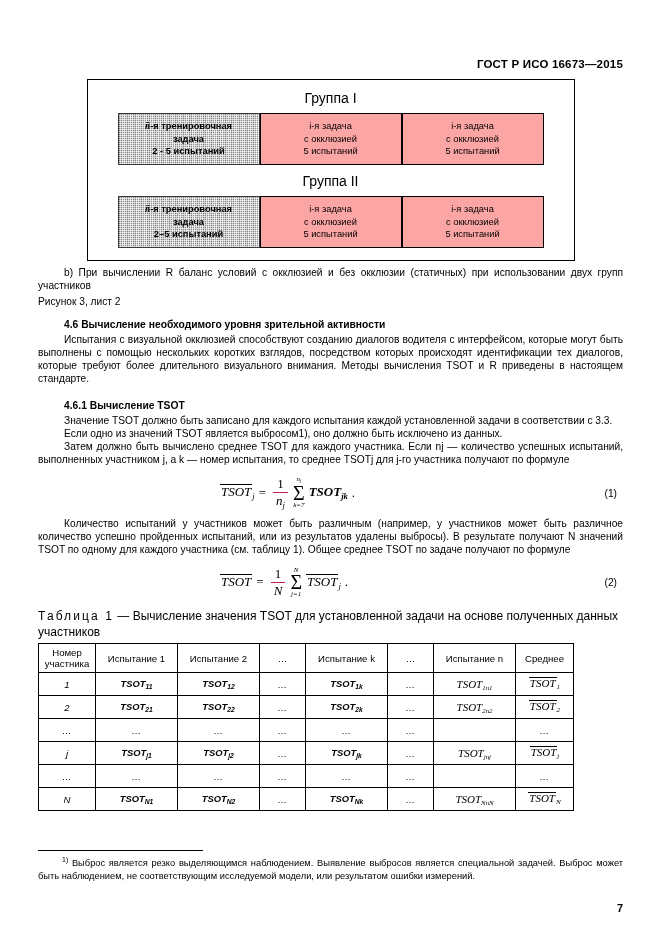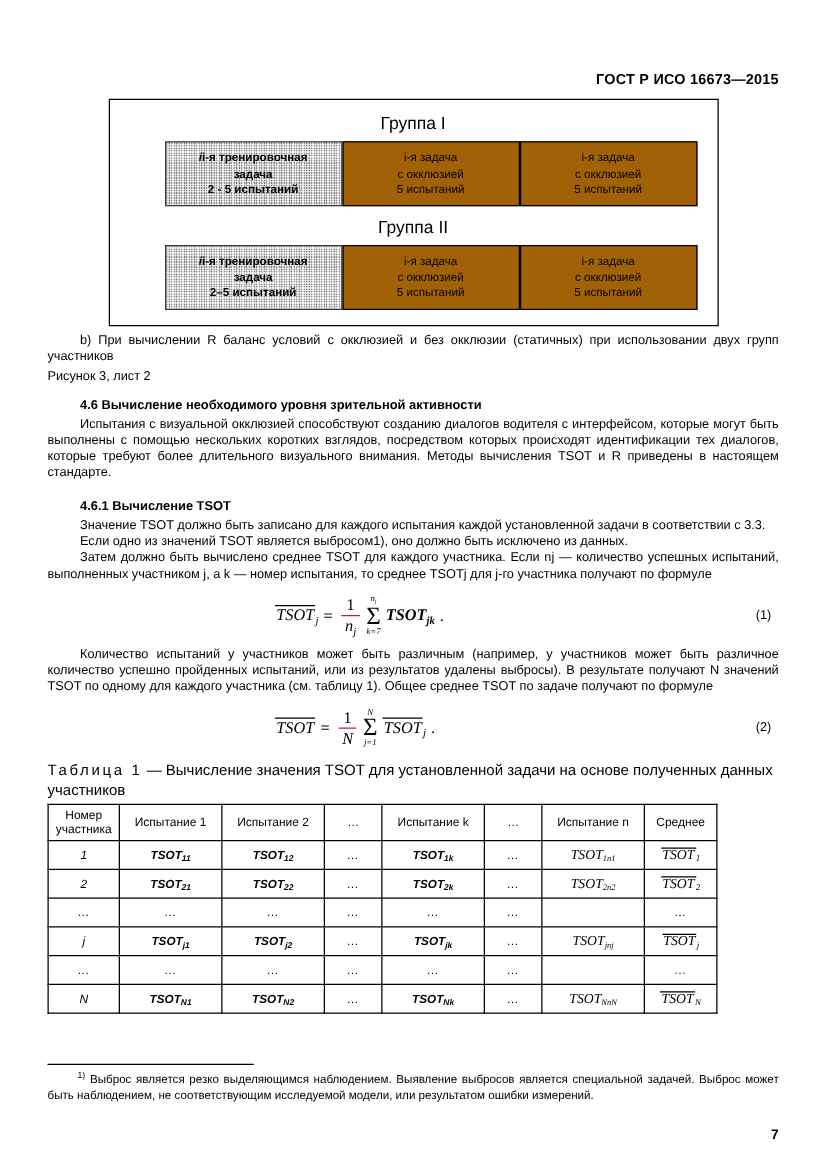--- a/index.html
+++ b/index.html
@@ -41,37 +41,37 @@
     padding:6px 10px 8px 10px;
   }
   .group-block{ padding:2px 0 4px 0; }
   .group-title{
     text-align:center;
     font-size:14px;
     margin:2px 0 7px 0;
   }
   .group-row{
     display:flex;
-    justify-content:flex-end;
+    justify-content:center;
     align-items:stretch;
     padding:0 6px 0 6px;
   }
   .node{
     box-sizing:border-box;
     width:142px;
     min-height:52px;
     border:1.3px solid #000;
     display:flex;
     flex-direction:column;
     align-items:center;
     justify-content:center;
     font-size:9.3px;
     line-height:1.35;
     text-align:center;
-    background:#a16207;
+    background:#fca5a5;
     padding:3px 2px;
   }
   .node.shaded{
     
     background-color:#c9c9c9;
     background-image:
       repeating-linear-gradient(0deg,   rgba(255,255,255,.62) 0 1px, rgba(0,0,0,0) 1px 2px),
       repeating-linear-gradient(90deg,  rgba(0,0,0,.30) 0 1px, rgba(255,255,255,.35) 1px 2px),
       repeating-linear-gradient(90deg,  rgba(0,0,0,.12) 0 3px, rgba(255,255,255,.10) 3px 7px);
     border-color:#3a3a3a;

